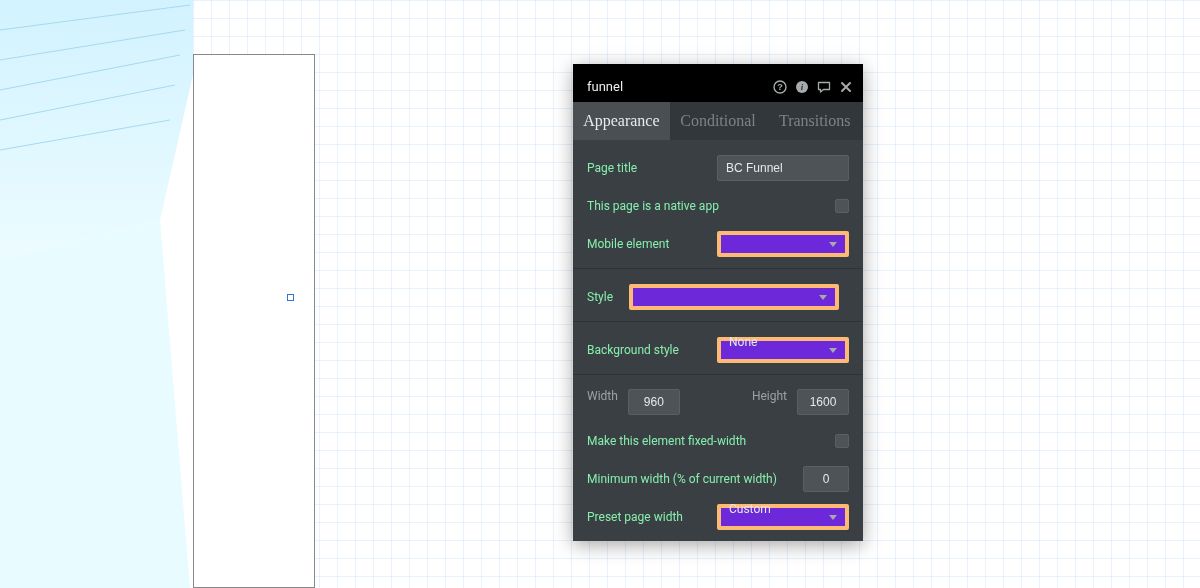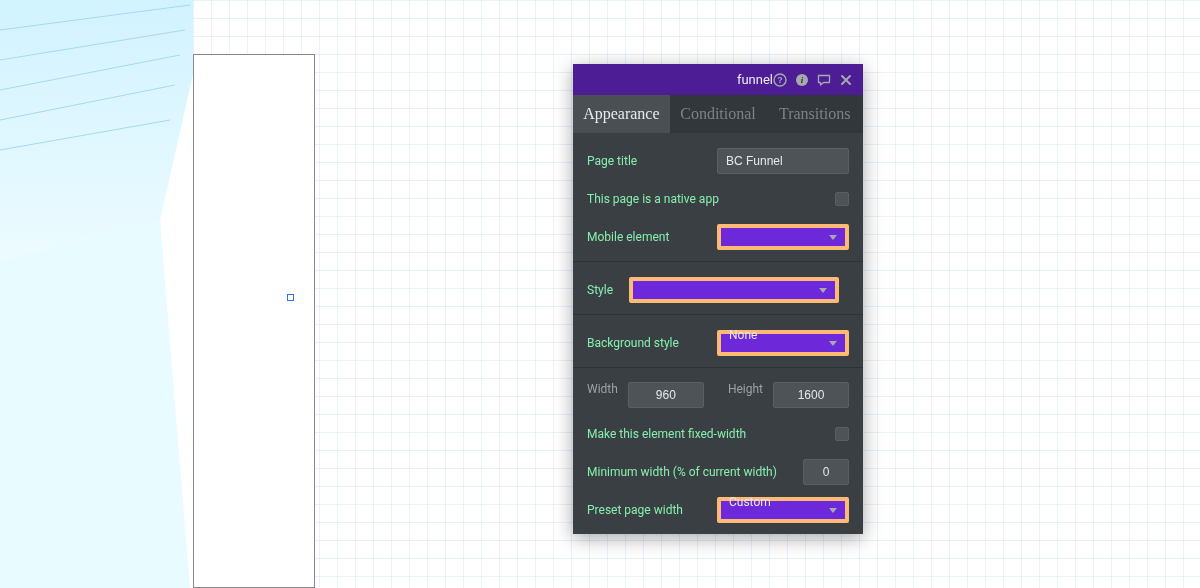--- a/index.html
+++ b/index.html
@@ -49,25 +49,24 @@
     top: 64px;
     width: 290px;
     background: #3a3f44;
     color: #cfd2d4;
     font-size: 12px;
     box-shadow: 0 4px 18px rgba(0,0,0,0.35);
   }
   .panel-header {
     display: flex;
     align-items: center;
-    background: #4c1d95;
-    padding: 8px 10px 8px 14px;
+    background: #000000;
+    padding: 15px 10px 8px 14px;
     color: #eceeef;
     font-size: 13px;
-    text-align: right;
   }
   .panel-header .title { flex: 1; }
   .panel-header .icons { display: flex; gap: 8px; align-items: center; color: #a6aaac; }
   .panel-header .icons span, .panel-header .icons svg { cursor: pointer; }
   .hdr-icon { width: 14px; height: 14px; display: inline-flex; align-items: center; justify-content: center; font-weight: bold; color:#a6aaac; }
 
   .tabs { display: flex; background: #32373c; }
   .tab {
     flex: 1;
     text-align: center;
@@ -90,21 +89,21 @@
   .text-input, .num-input {
     height: 26px;
     background: #4e5358;
     border: 1px solid #5a5f63;
     color: #e6e8e9;
     font-size: 12px;
     padding: 0 8px;
     width: 100%;
     border-radius: 2px;
   }
-  .num-input { width: 76px; text-align: center; }
+  .num-input { width: 52px; text-align: center; }
 
   .dropdown {
     position: relative;
     height: 26px;
     background: #6d28d9;
     border: 4px solid #fdba74;
     border-radius: 2px;
     display: flex;
     align-items: center;
     padding: 0 22px 16px 8px;

